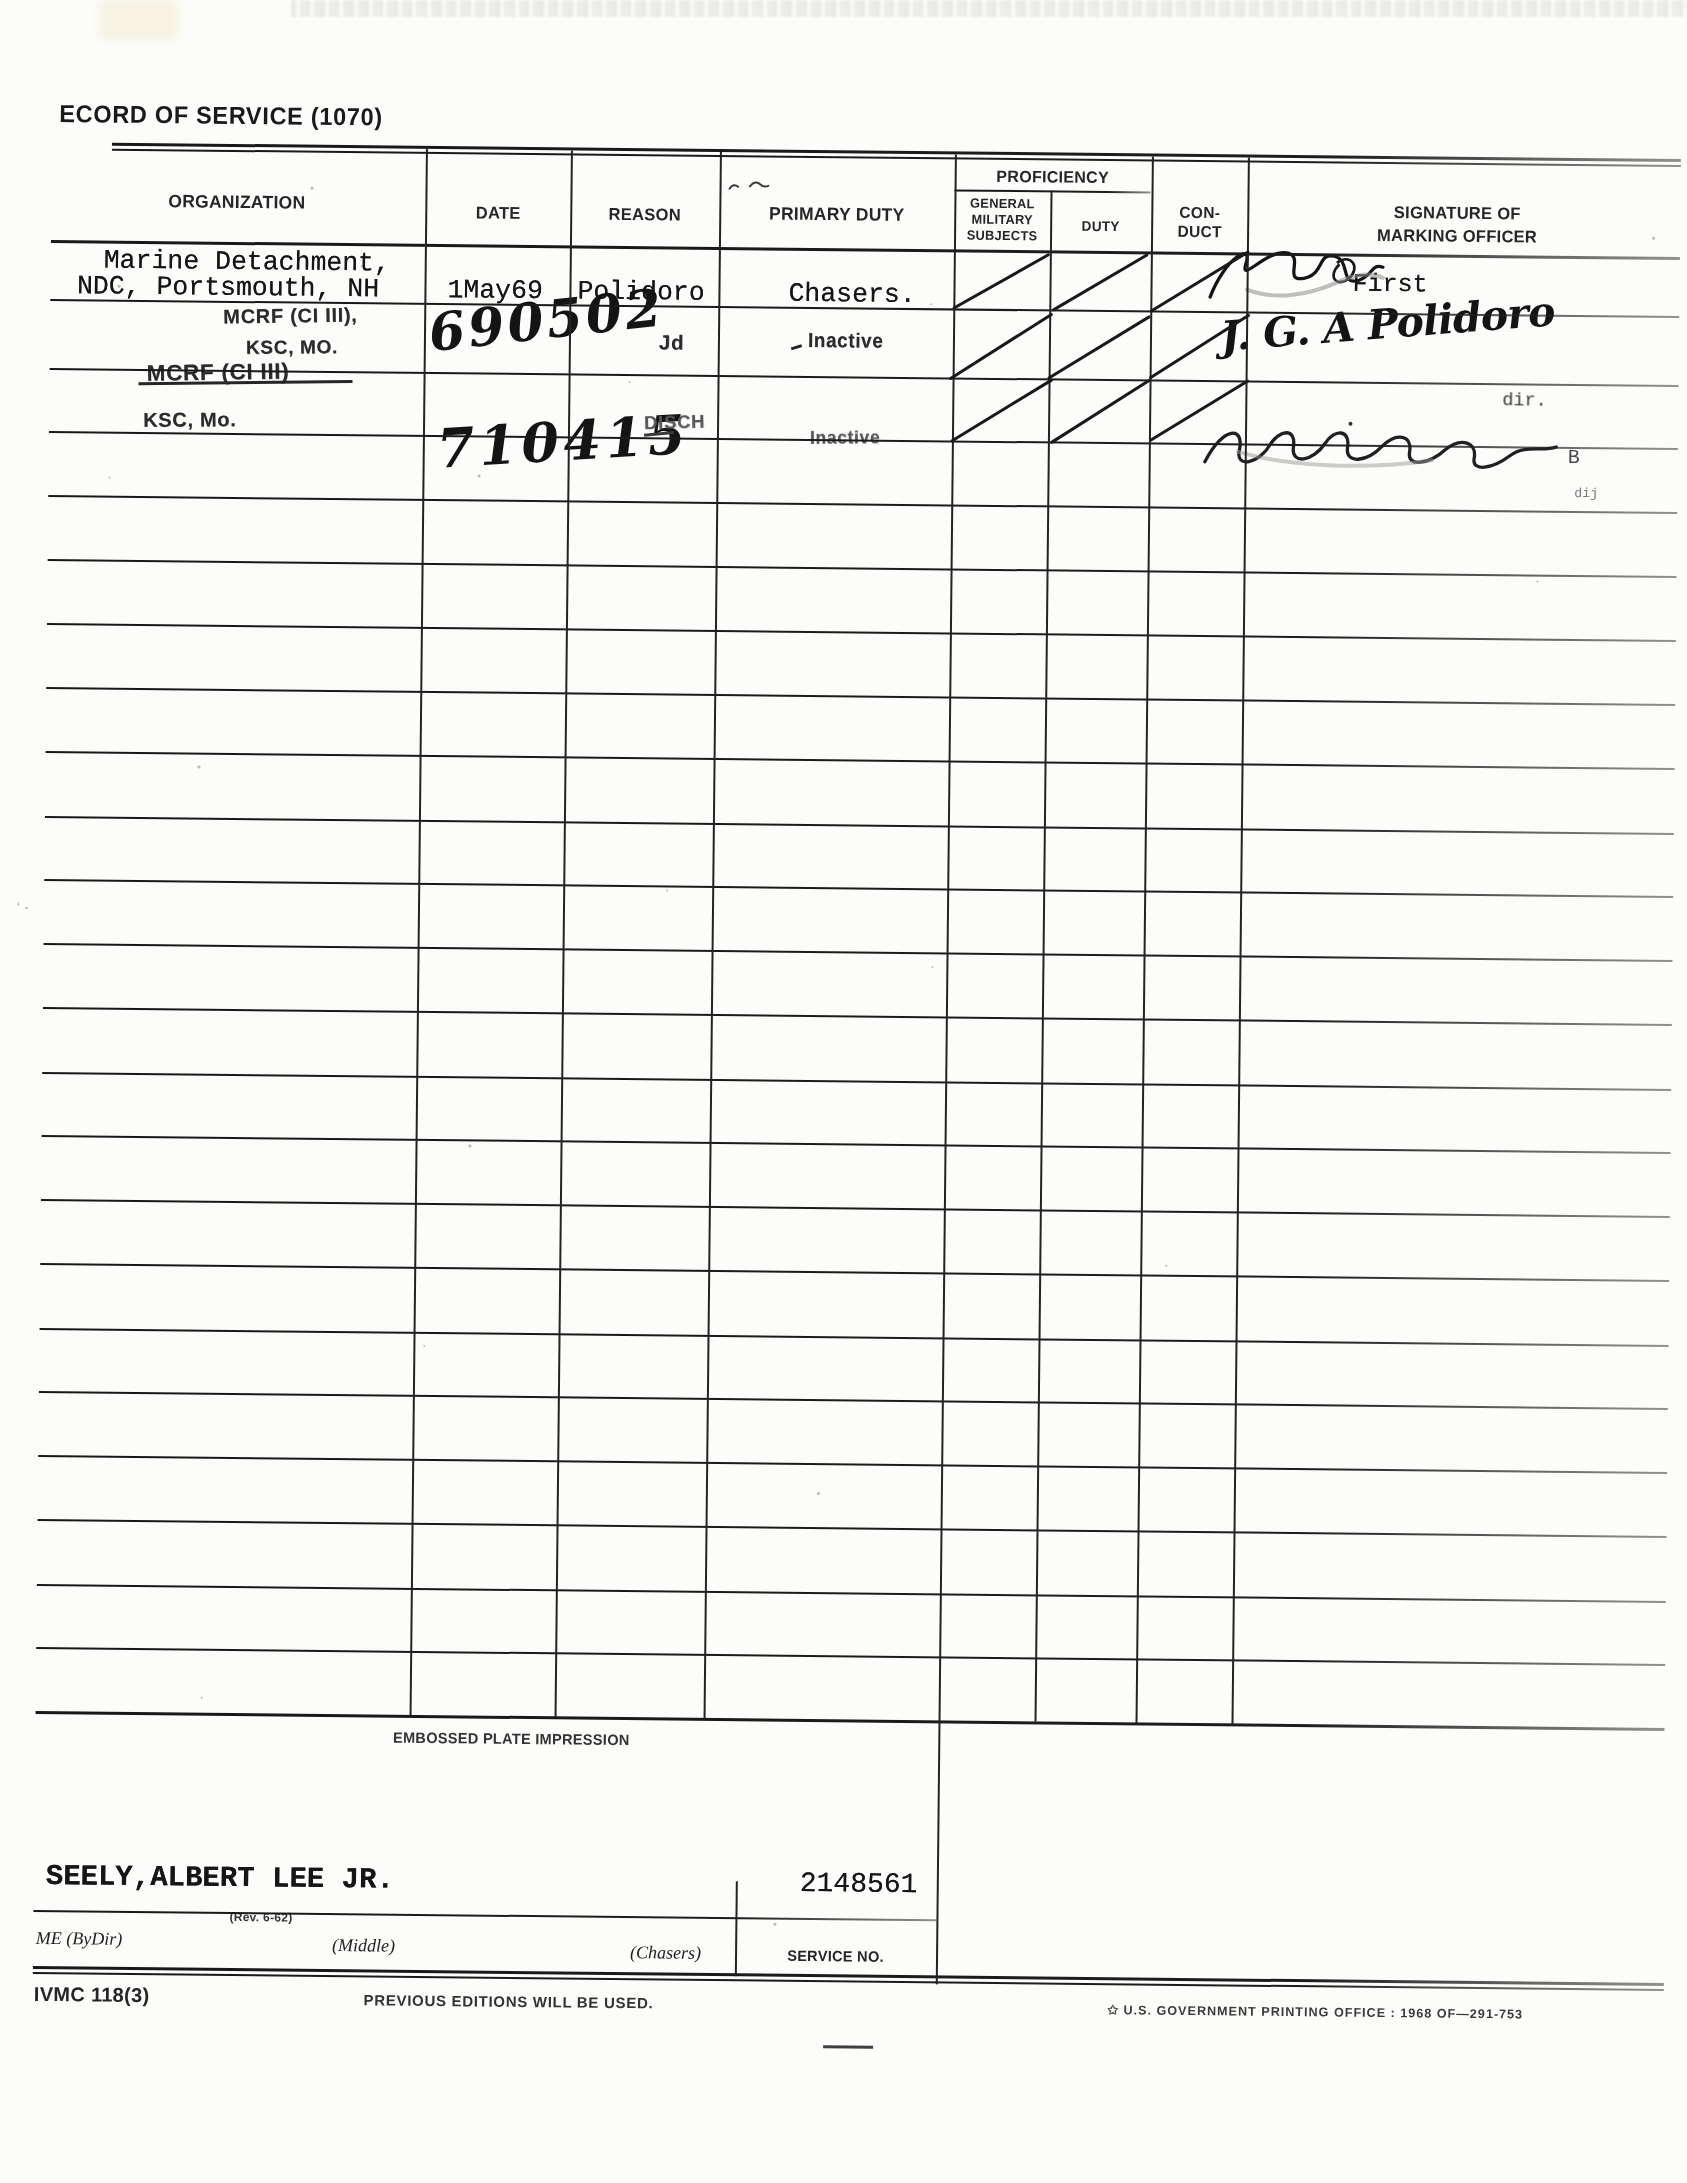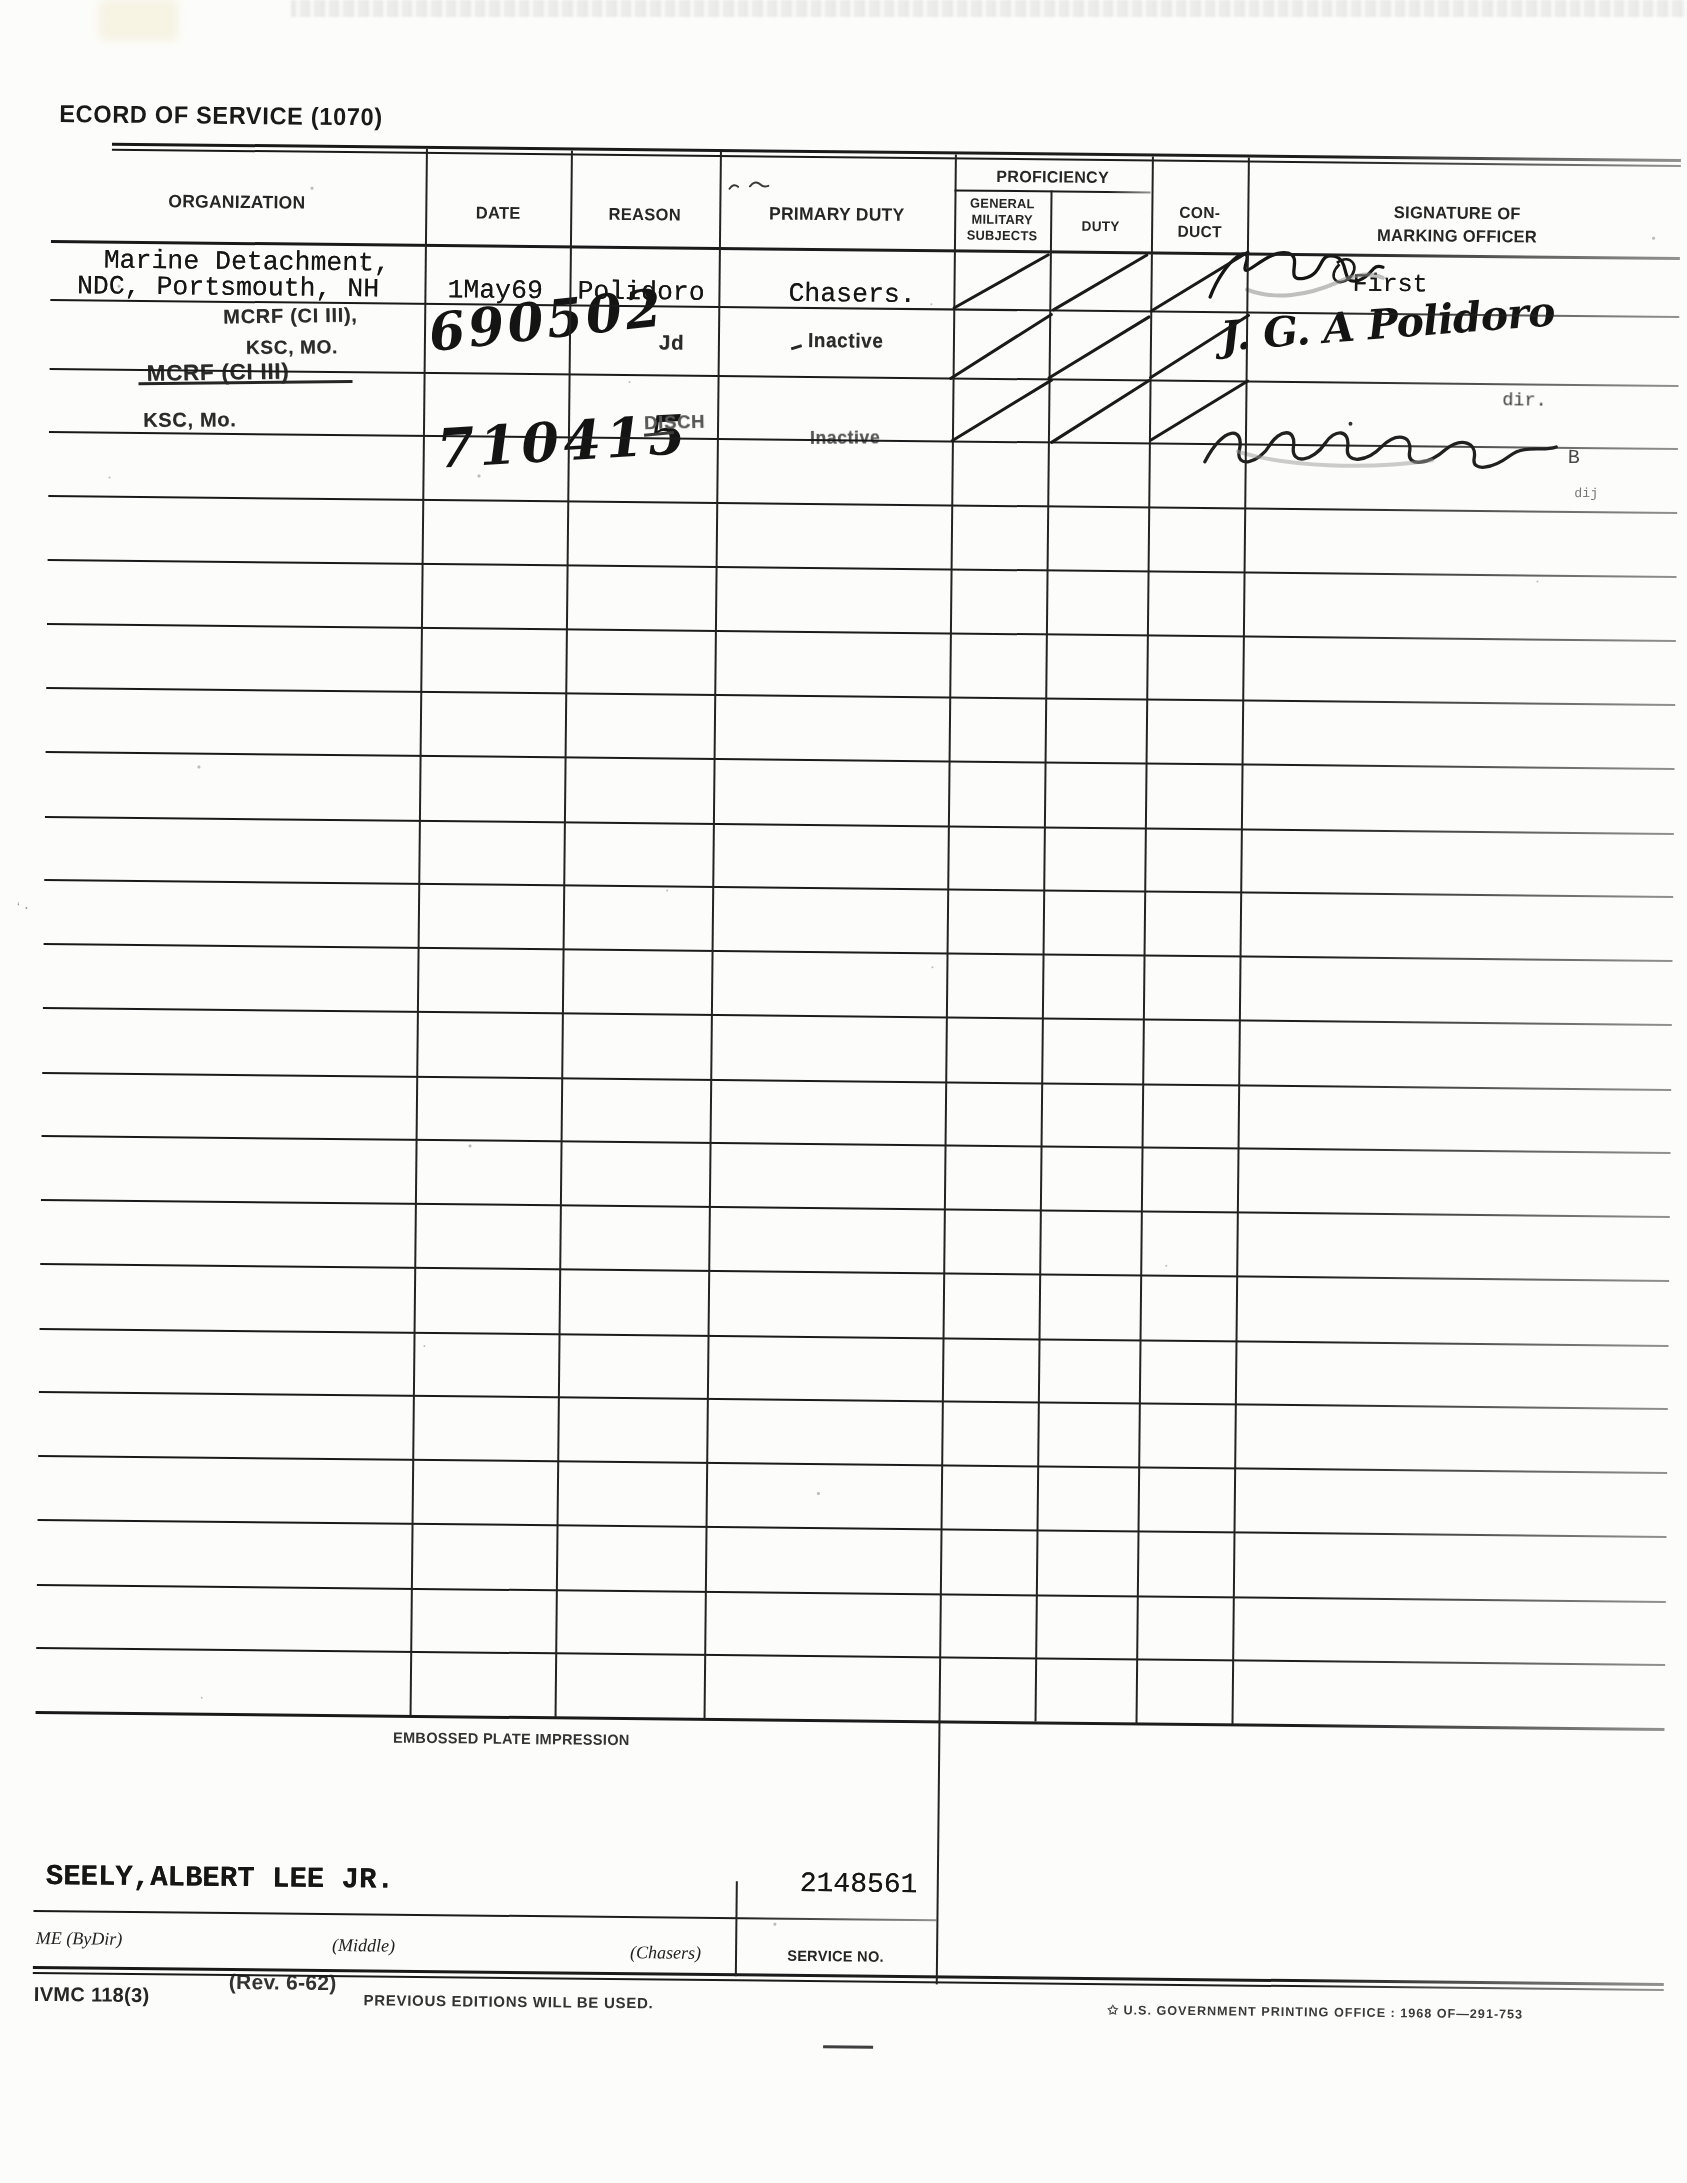--- a/index.html
+++ b/index.html
@@ -106,21 +106,21 @@
 
     <div class="hdr" style="left:324px;top:1583px;width:304px;font-size:15px;color:#333;">EMBOSSED PLATE IMPRESSION</div>
     <div class="typed" style="left:12px;top:1720px;font-size:29px;font-weight:bold;">SEELY,ALBERT LEE JR.</div>
     <div class="typed" style="left:766px;top:1720px;font-size:28px;">2148561</div>
     <div class="serif-i" style="left:2.6px;top:1786px;">ME (ByDir)</div>
     <div class="serif-i" style="left:299px;top:1790px;">(Middle)</div>
     <div class="serif-i" style="left:597px;top:1794px;">(Chasers)</div>
     <div class="hdr" style="left:702px;top:1797px;width:201px;font-size:15px;">SERVICE NO.</div>
 
     <div class="hdr" style="left:1.3px;top:1841px;font-size:20px;width:auto;transform:none;">IVMC 118(3)</div>
-    <div class="hdr" style="left:196px;top:1826px;font-size:21px;width:auto;transform:none;font-weight:bold;color:#333;">(Rev. 6-62)</div>
+    <div class="hdr" style="left:196px;top:1766px;font-size:12px;width:auto;transform:none;font-weight:bold;color:#333;">(Rev. 6-62)</div>
     <div class="hdr" style="left:331px;top:1846px;font-size:15px;width:auto;transform:none;letter-spacing:0.7px;color:#333;">PREVIOUS EDITIONS WILL BE USED.</div>
     <div class="hdr" style="left:1075px;top:1849px;font-size:12.6px;width:auto;transform:none;letter-spacing:1px;color:#3a3a3a;">✩ U.S. GOVERNMENT PRINTING OFFICE : 1968 OF—291-753</div>
     <div class="strike" style="left:791px;top:1895px;width:50px;height:3.3px;background:#3f3f3f;"></div>
   <div class="hline" style="left: 60px; top: 0px; width: 1569px; height: 2.6px;"></div>
       <div class="hline" style="left: 60px; top: 6px; width: 1569px; height: 2px;"></div>
       <div class="hline" style="left: 0px; top: 98px; width: 1629px; height: 2.6px;"></div>
       <div class="hline" style="left: 0px; top: 157px; width: 1629px; height: 2px;"></div>
       <div class="hline" style="left: 0px; top: 226px; width: 1629px; height: 2px;"></div>
       <div class="hline" style="left: 0px; top: 289px; width: 1629px; height: 2px;"></div>
       <div class="hline" style="left: 903px; top: 38px; width: 196px; height: 2px;"></div>

